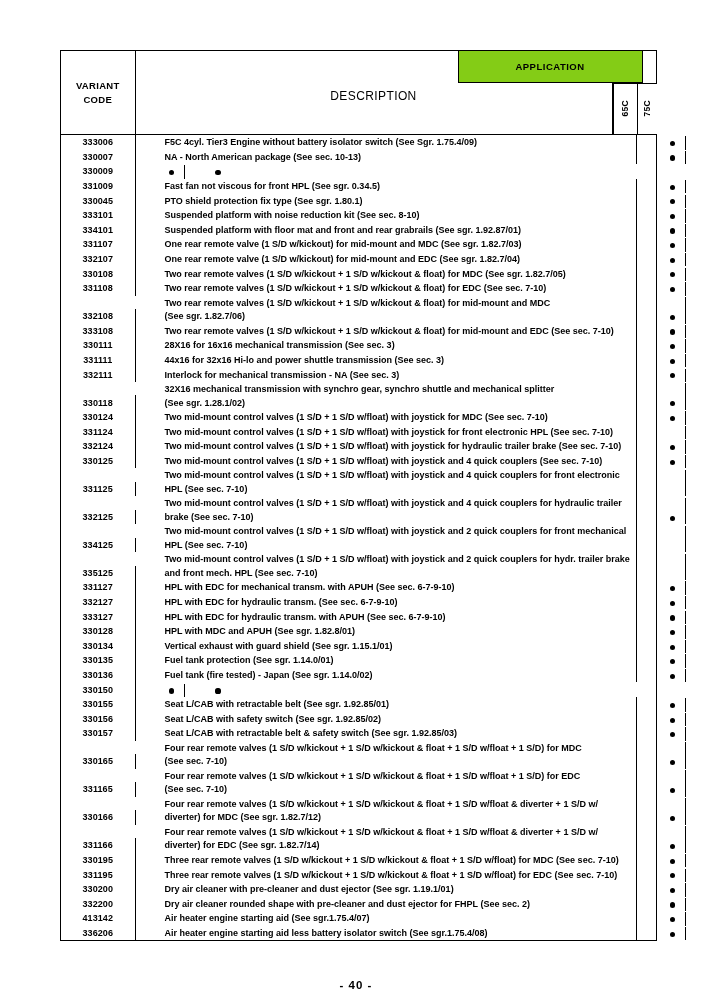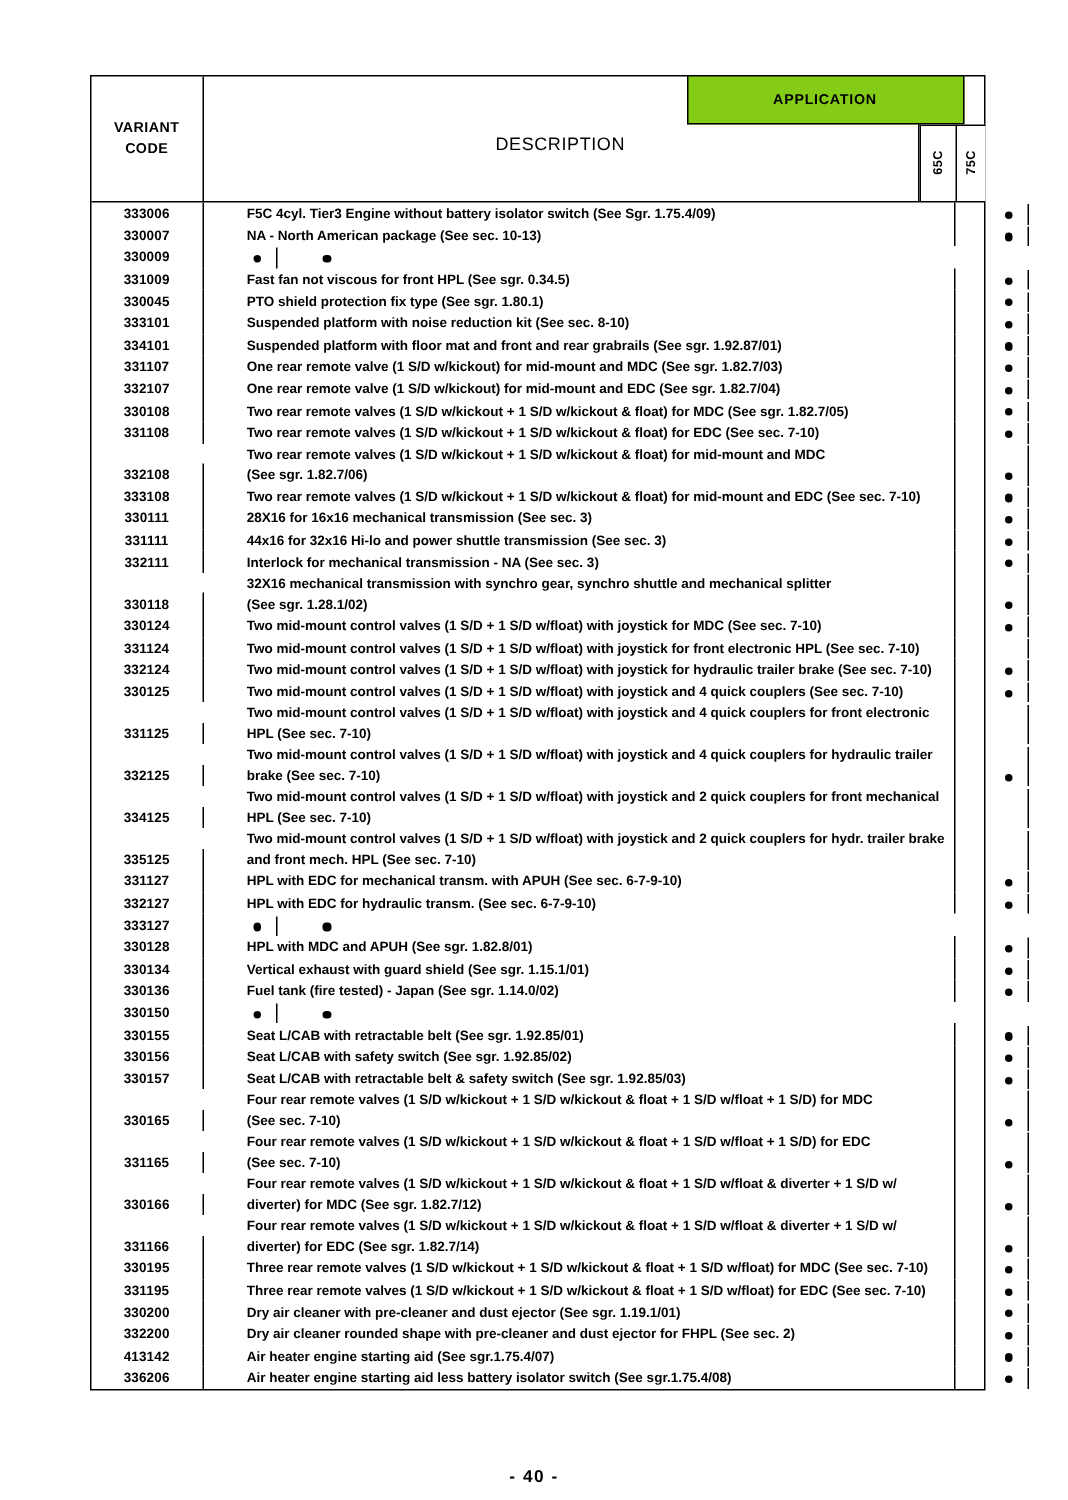--- a/index.html
+++ b/index.html
@@ -664,20 +664,21 @@
             </div>
           </div>
           <div class="c-dot d1">
             <div class="dotline">
               <span class="dot"></span>
             </div>
           </div>
         </div>
         <div class="trow">
           <div class="c-code">333127</div>
+          <div class="c-desc">HPL with EDC for hydraulic transm. with APUH (See sec. 6-7-9-10)</div>
           <div class="c-dot d0">
             <div class="dotline">
               <span class="dot"></span>
             </div>
           </div>
           <div class="c-dot d1">
             <div class="dotline">
               <span class="dot"></span>
             </div>
           </div>
@@ -692,20 +693,34 @@
           </div>
           <div class="c-dot d1">
             <div class="dotline">
               <span class="dot"></span>
             </div>
           </div>
         </div>
         <div class="trow">
           <div class="c-code">330134</div>
           <div class="c-desc">Vertical exhaust with guard shield (See sgr. 1.15.1/01)</div>
+          <div class="c-dot d0">
+            <div class="dotline">
+              <span class="dot"></span>
+            </div>
+          </div>
+          <div class="c-dot d1">
+            <div class="dotline">
+              <span class="dot"></span>
+            </div>
+          </div>
+        </div>
+        <div class="trow">
+          <div class="c-code">330135</div>
+          <div class="c-desc">Fuel tank protection (See sgr. 1.14.0/01)</div>
           <div class="c-dot d0">
             <div class="dotline">
               <span class="dot"></span>
             </div>
           </div>
           <div class="c-dot d1">
             <div class="dotline">
               <span class="dot"></span>
             </div>
           </div>

